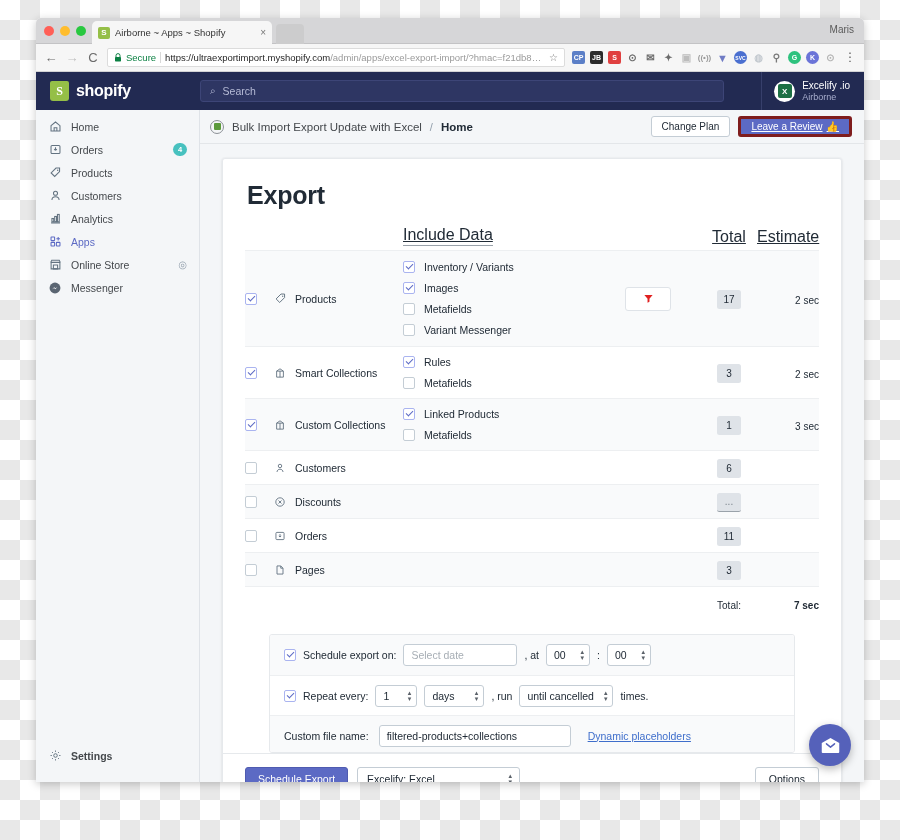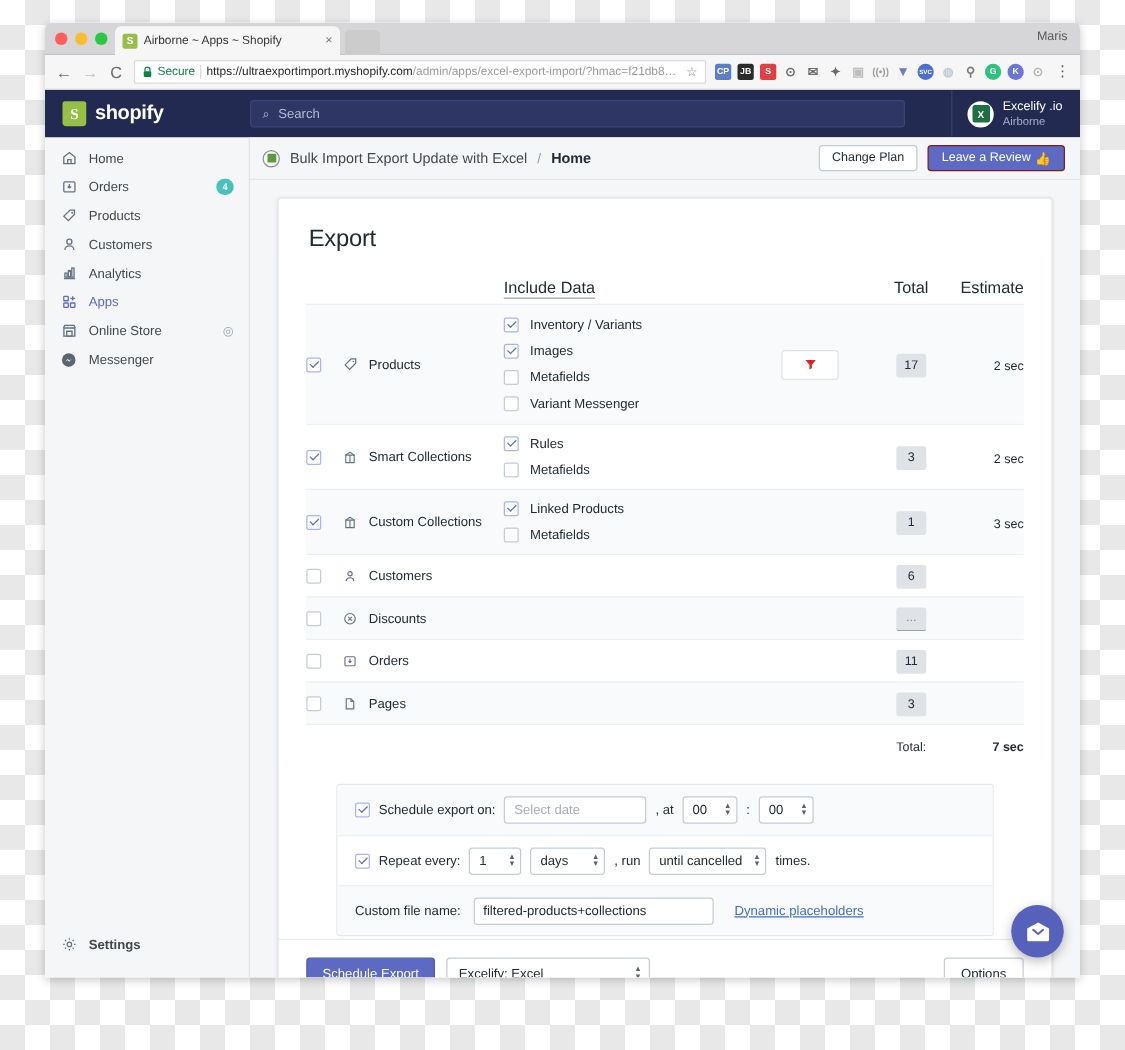--- a/index.html
+++ b/index.html
@@ -266,55 +266,55 @@
     height: 21px; padding: 0 10px;
     background: #ffffff;
     border: 1px solid #c4cdd5;
     border-radius: 3px;
     font-size: 10px; color: #212b36;
     display: flex; align-items: center;
   }
   #leave-review-btn {
     height: 21px; padding: 0 10px;
     background: #5c6ac4;
-    border: 1px solid #7f1d1d;
+    border: 3px solid #7f1d1d;
     border-radius: 3px;
     font-size: 10px; color: #ffffff;
-    display: flex; align-items: center; gap: 4px;
+    display: flex; align-items: center; gap: 4px; text-decoration: underline;
   }
 
   #content-scroll { flex: 1 1 auto; overflow: hidden; padding: 14px 22px 0 22px; }
   #export-card {
     background: #ffffff;
     border: 1px solid #e6e9ec;
     border-radius: 3px;
     box-shadow: 0 0 0 1px rgba(63,63,68,0.02), 0 1px 3px rgba(63,63,68,0.10);
     height: 648px;
     display: flex; flex-direction: column;
   }
   #export-title {
-    font-size: 19px; color: #212b36;
+    font-size: 25px; color: #212b36;
     padding: 22px 0 0 24px;
-    font-weight: normal;
+    font-weight: bold;
     letter-spacing: -0.2px;
   }
 
   
   #export-table { padding: 0 22px; margin-top: 22px; }
   .tbl-head {
     display: flex; align-items: flex-end;
     height: 18px; padding-bottom: 4px;
   }
   .col-check { width: 28px; flex: 0 0 auto; }
   .col-name  { width: 130px; flex: 0 0 auto; }
   .col-data  { flex: 1 1 auto; min-width: 0; }
   .col-filter{ width: 76px; flex: 0 0 auto; }
   .col-total { width: 56px; flex: 0 0 auto; text-align: center; }
   .col-est   { width: 62px; flex: 0 0 auto; text-align: right; }
-  .th-label { font-size: 13px; color: #212b36; }
+  .th-label { font-size: 16px; color: #212b36; text-decoration: underline; }
   .th-underline {
     border-bottom: 1px solid #9aa2aa;
     display: inline-block; padding-bottom: 1px;
   }
 
   .tbl-row {
     display: flex; align-items: center;
     min-height: 34px;
     border-top: 1px solid #edeff1;
   }

